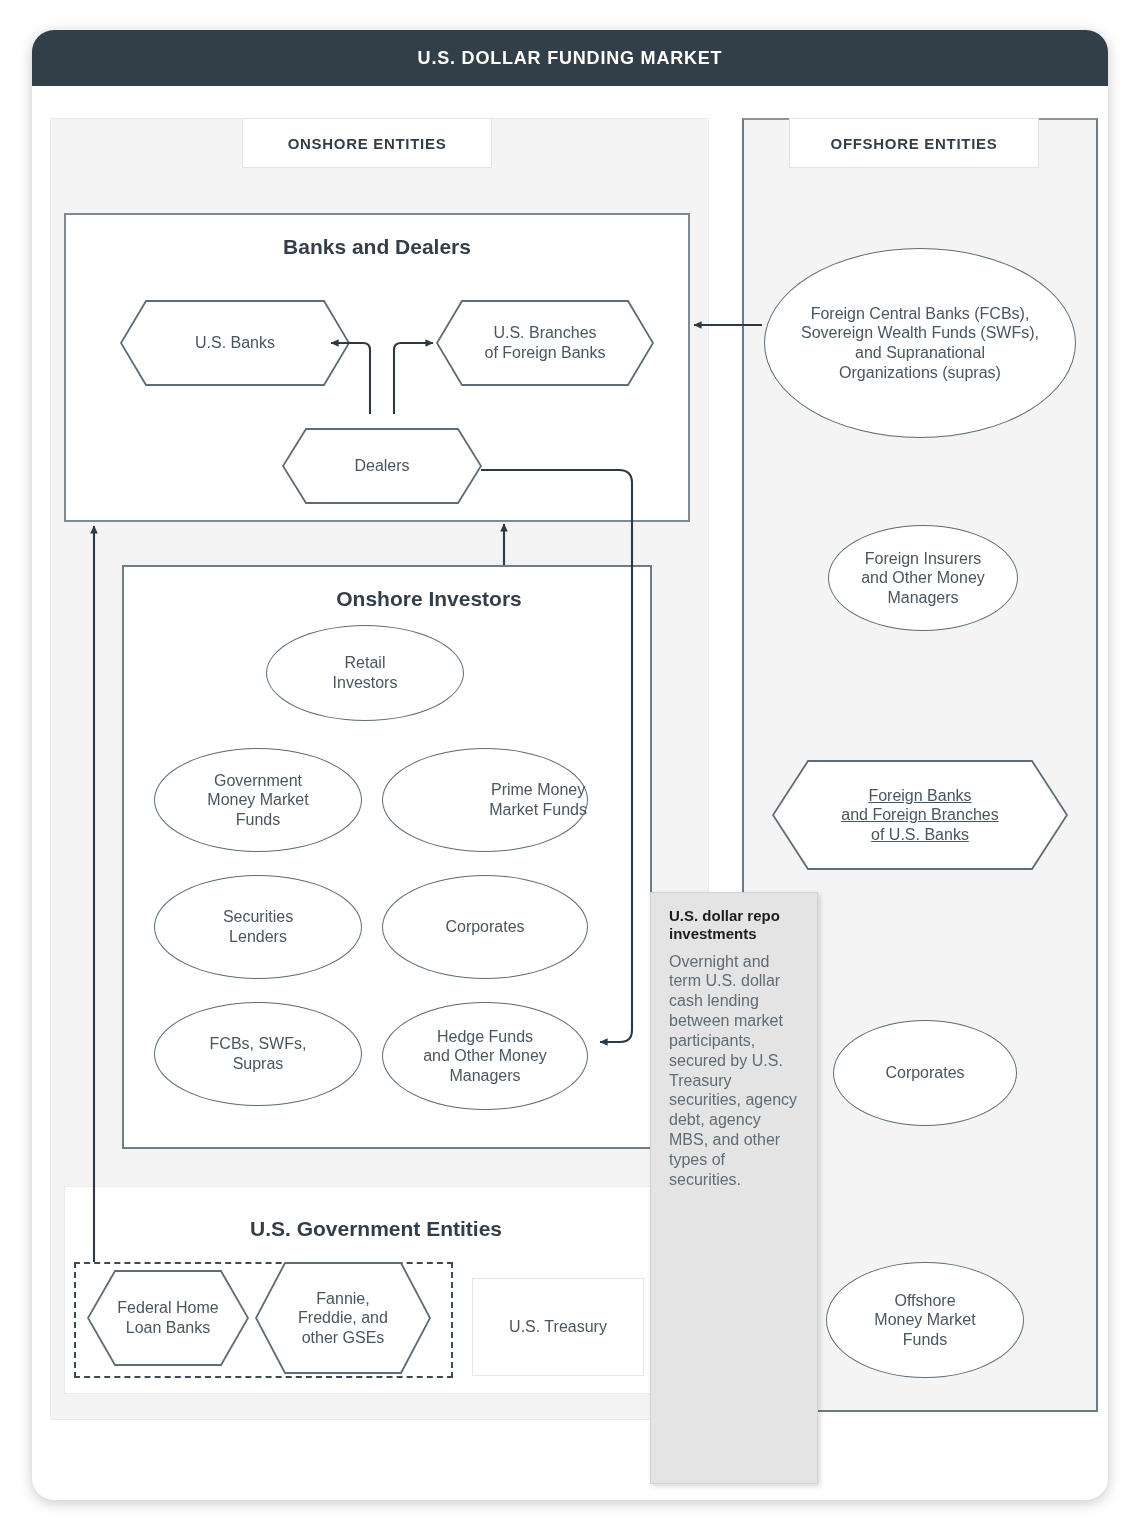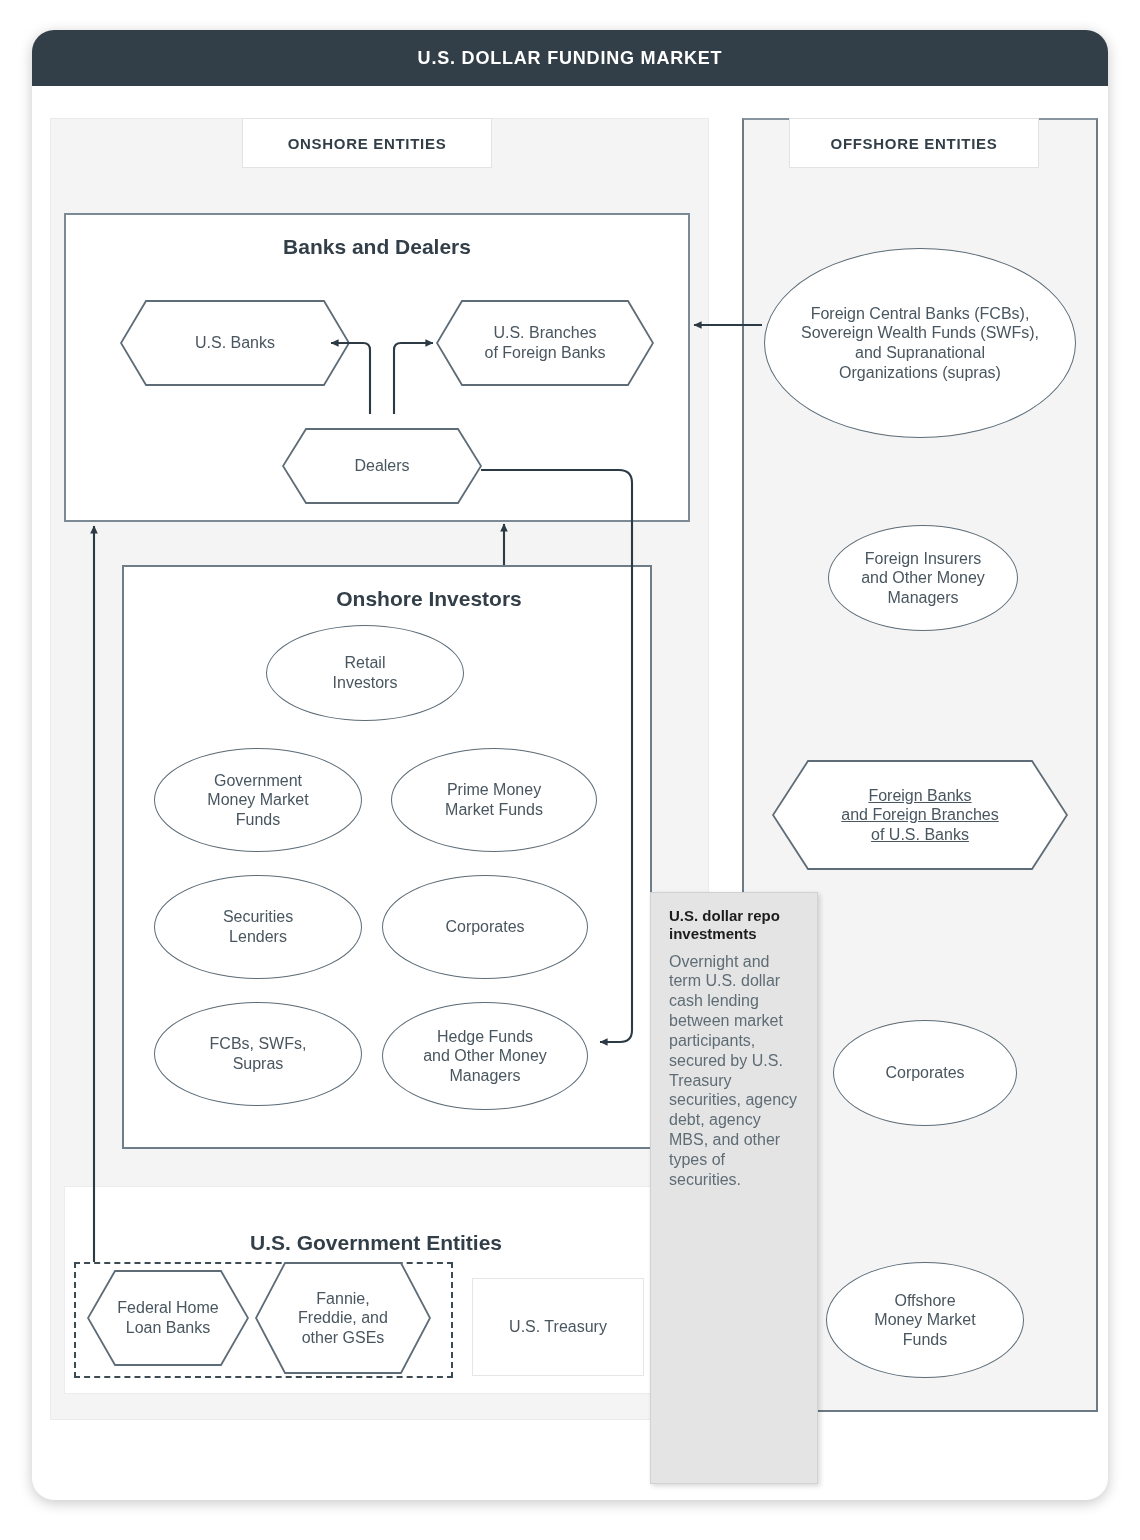--- a/index.html
+++ b/index.html
@@ -129,38 +129,38 @@
   <div class="groupbox" id="investors-box">
     <div class="group-title" style="top:20px;">Onshore Investors</div>
   </div>
 
   <div class="node ellipse" style="left:234px;top:595px;width:198px;height:96px;">
     <span>Retail<br>Investors</span>
   </div>
   <div class="node ellipse" style="left:122px;top:718px;width:208px;height:104px;">
     <span>Government<br>Money Market<br>Funds</span>
   </div>
-  <div class="node ellipse" style="left:359px;top:718px;width:206px;height:104px;">
+  <div class="node ellipse" style="left:350px;top:718px;width:206px;height:104px;justify-content:flex-end;">
     <span>Prime Money<br>Market Funds</span>
   </div>
   <div class="node ellipse" style="left:122px;top:845px;width:208px;height:104px;">
     <span>Securities<br>Lenders</span>
   </div>
   <div class="node ellipse" style="left:350px;top:845px;width:206px;height:104px;">
     <span>Corporates</span>
   </div>
   <div class="node ellipse" style="left:122px;top:972px;width:208px;height:104px;">
     <span>FCBs, SWFs,<br>Supras</span>
   </div>
   <div class="node ellipse" style="left:350px;top:972px;width:206px;height:108px;">
     <span>Hedge Funds<br>and Other Money<br>Managers</span>
   </div>
 
   <div class="groupbox" id="gov-box">
-    <div class="group-title" style="top:44px;text-align:center;">U.S. Government Entities</div>
+    <div class="group-title" style="top:30px;text-align:center;">U.S. Government Entities</div>
   </div>
 
   <div class="dashbox" style="left:42px;top:1232px;width:375px;height:112px;"></div>
 
   <div class="hexwrap" style="left:55px;top:1240px;width:162px;height:96px;">
     <svg viewBox="0 0 162 96" width="162" height="96">
       <polygon points="28,1 134,1 161,48 134,95 28,95 1,48" fill="#ffffff" stroke="#5d6c77" stroke-width="1.8"></polygon>
     </svg>
     <div class="hexlabel" style="padding:0 11%;">Federal Home<br>Loan Banks</div>
   </div>

